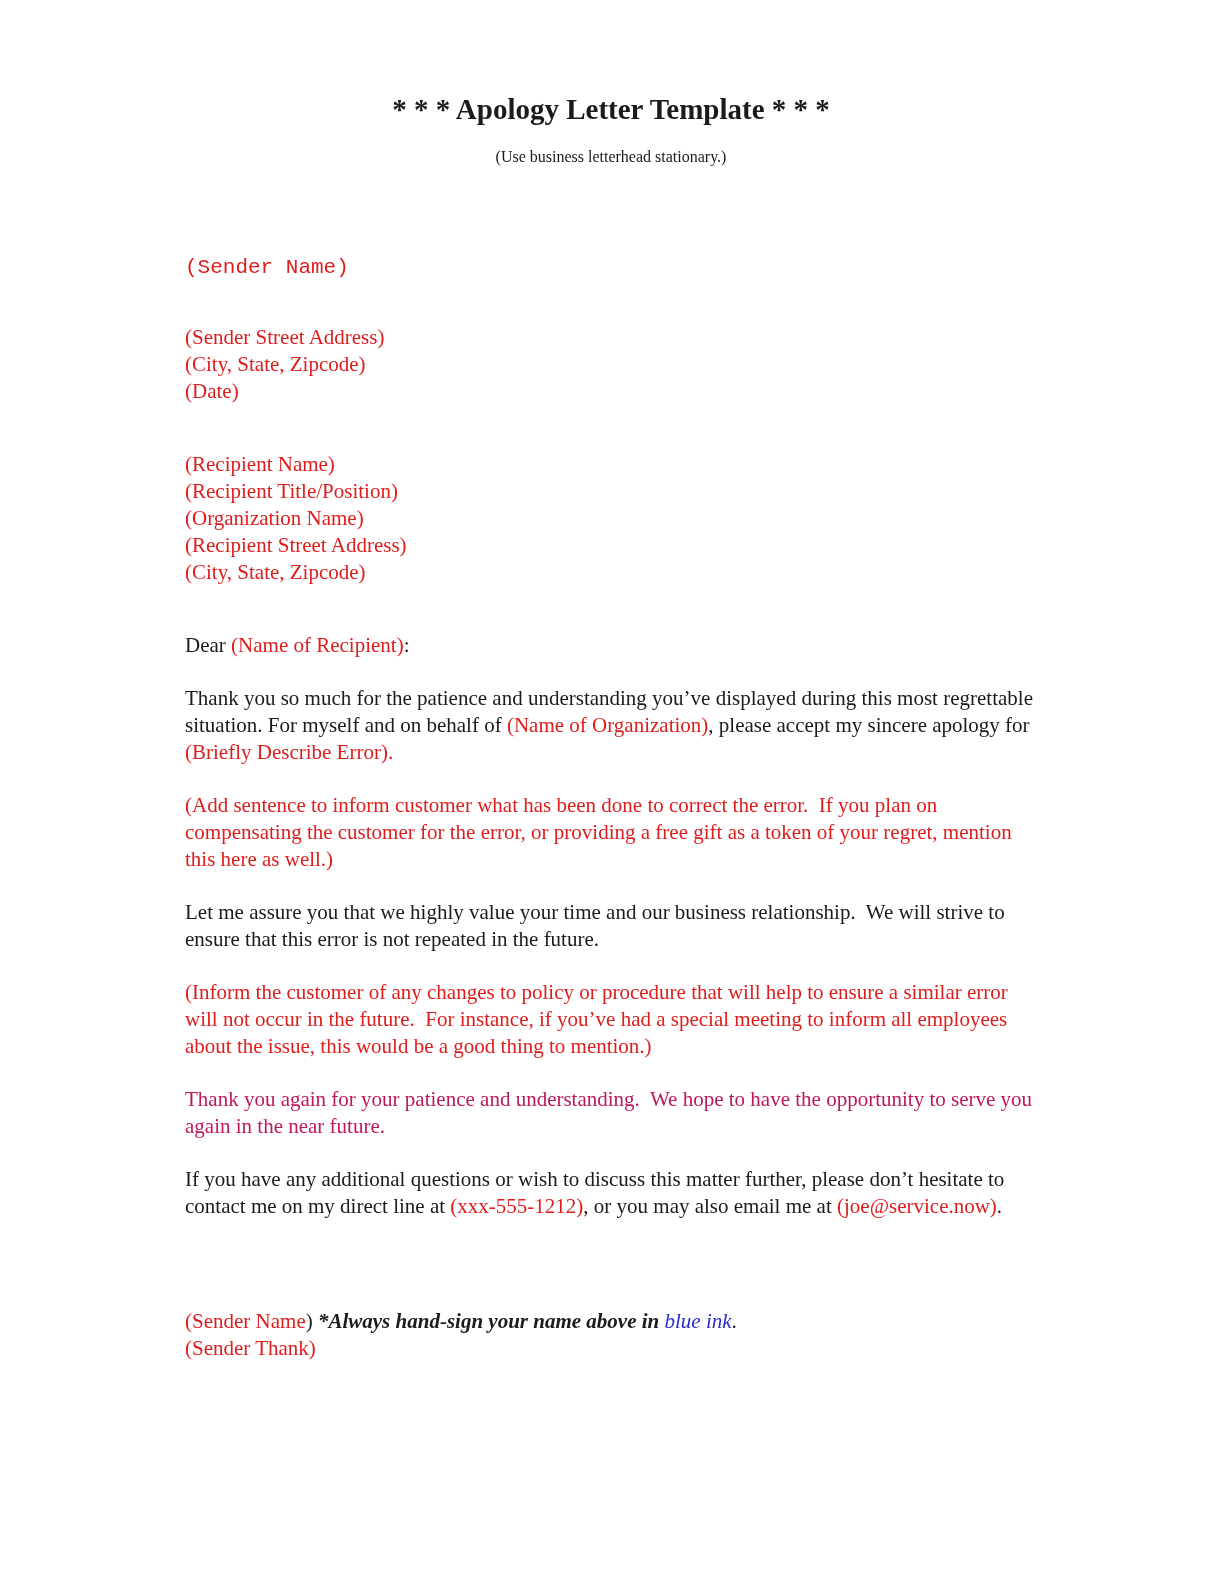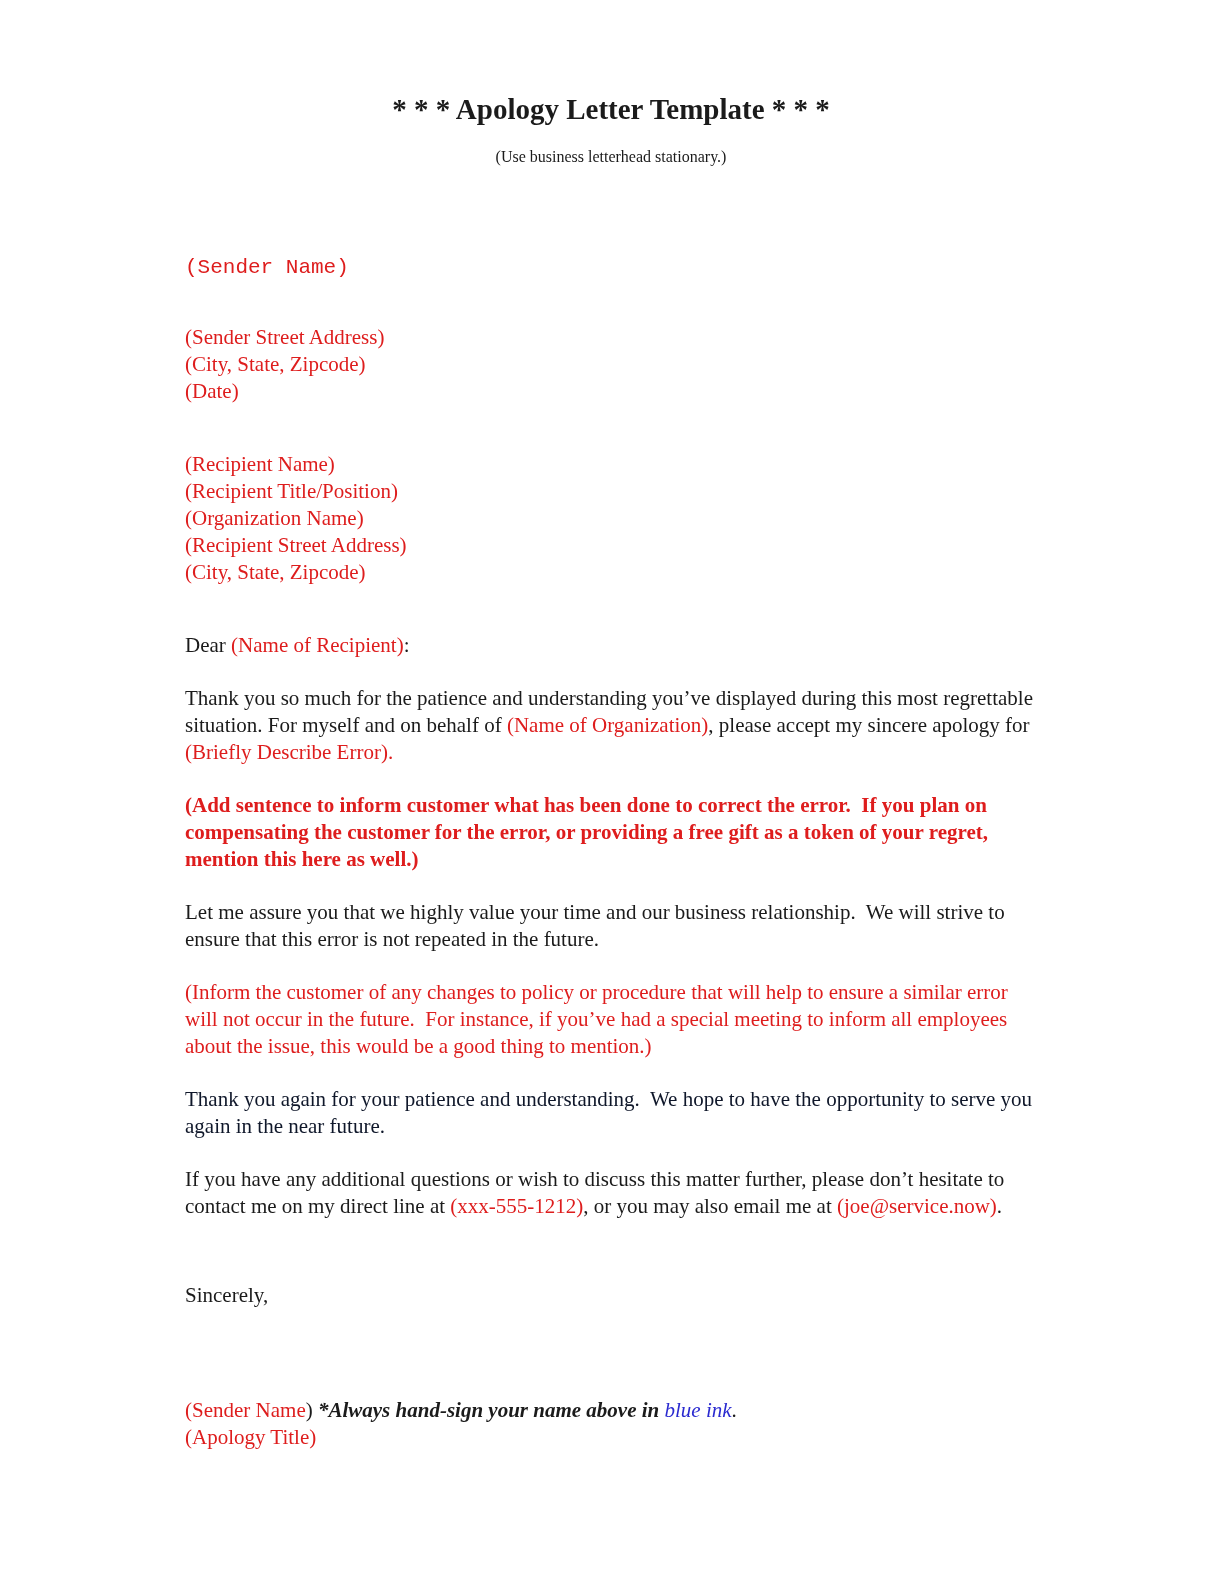--- a/index.html
+++ b/index.html
@@ -62,30 +62,29 @@
     <p class="doc-subtitle">(Use business letterhead stationary.)</p>
 
     <div class="addr-block sender-block"><div style="color: rgb(222, 29, 29); font-family: Liberation Mono, monospace;">(Sender Name)</div><div style="color: rgb(222, 29, 29); margin-top: 43px;">(Sender Street Address)</div><div style="color: rgb(222, 29, 29);">(City, State, Zipcode)</div><div style="color: rgb(222, 29, 29);">(Date)</div></div>
 
     <div class="addr-block recipient-block"><div style="color: rgb(222, 29, 29);">(Recipient Name)</div><div style="color: rgb(222, 29, 29);">(Recipient Title/Position)</div><div style="color: rgb(222, 29, 29);">(Organization Name)</div><div style="color: rgb(222, 29, 29);">(Recipient Street Address)</div><div style="color: rgb(222, 29, 29);">(City, State, Zipcode)</div></div>
 
     <p class="salutation"><span style="color: rgb(27, 27, 27);">Dear </span><span style="color: rgb(222, 29, 29);">(Name of Recipient)</span><span style="color: rgb(27, 27, 27);">:</span></p>
 
     <p class="para"><span style="color: rgb(27, 27, 27);">Thank you so much for the patience and understanding you’ve displayed during this most regrettable situation. For myself and on behalf of </span><span style="color: rgb(222, 29, 29);">(Name of Organization)</span><span style="color: rgb(27, 27, 27);">, please accept my sincere apology for </span><span style="color: rgb(222, 29, 29);">(Briefly Describe Error).</span></p>
 
-    <p class="para"><span style="color: rgb(222, 29, 29); font-weight: bold;">(Add sentence to inform customer what has been done to correct the error.  If you plan on compensating the customer for the error, or providing a free gift as a token of your regret, mention this here as well.)</span></p>
+    <p class="para"><span style="color: rgb(222, 29, 29);">(Add sentence to inform customer what has been done to correct the error.  If you plan on compensating the customer for the error, or providing a free gift as a token of your regret, mention this here as well.)</span></p>
 
     <p class="para"><span style="color: rgb(27, 27, 27);">Let me assure you that we highly value your time and our business relationship.  We will strive to ensure that this error is not repeated in the future.</span></p>
 
     <p class="para"><span style="color: rgb(222, 29, 29);">(Inform the customer of any changes to policy or procedure that will help to ensure a similar error will not occur in the future.  For instance, if you’ve had a special meeting to inform all employees about the issue, this would be a good thing to mention.)</span></p>
 
-    <p class="para"><span style="color: #0f172a; text-align: right;">Thank you again for your patience and understanding.  We hope to have the opportunity to serve you again in the near future.</span></p>
+    <p class="para"><span style="color: #be185d; text-align: right;">Thank you again for your patience and understanding.  We hope to have the opportunity to serve you again in the near future.</span></p>
 
     <p class="para"><span style="color: rgb(27, 27, 27);">If you have any additional questions or wish to discuss this matter further, please don’t hesitate to contact me on my direct line at </span><span style="color: rgb(222, 29, 29);">(xxx-555-1212)</span><span style="color: rgb(27, 27, 27);">, or you may also email me at </span><span style="color: rgb(222, 29, 29);">(joe@service.now)</span><span style="color: rgb(27, 27, 27);">.</span></p>
 
-    <p class="closing">Sincerely,</p>
 
     <p class="signature-name"><span style="color: rgb(222, 29, 29);">(Sender Name</span><span style="color: rgb(27, 27, 27);">) </span><span style="color: rgb(27, 27, 27); font-style: italic; font-weight: bold;">*Always hand-sign your name above in </span><span style="color: rgb(43, 43, 208); font-style: italic;">blue ink</span><span style="color: rgb(27, 27, 27);">.</span></p>
 
-    <p class="signature-title"><span style="color: rgb(222, 29, 29);">(Apology Title)</span></p>
+    <p class="signature-title"><span style="color: rgb(222, 29, 29);">(Sender Thank)</span></p>
 
   </div>
 </div>
 
 </body></html>

